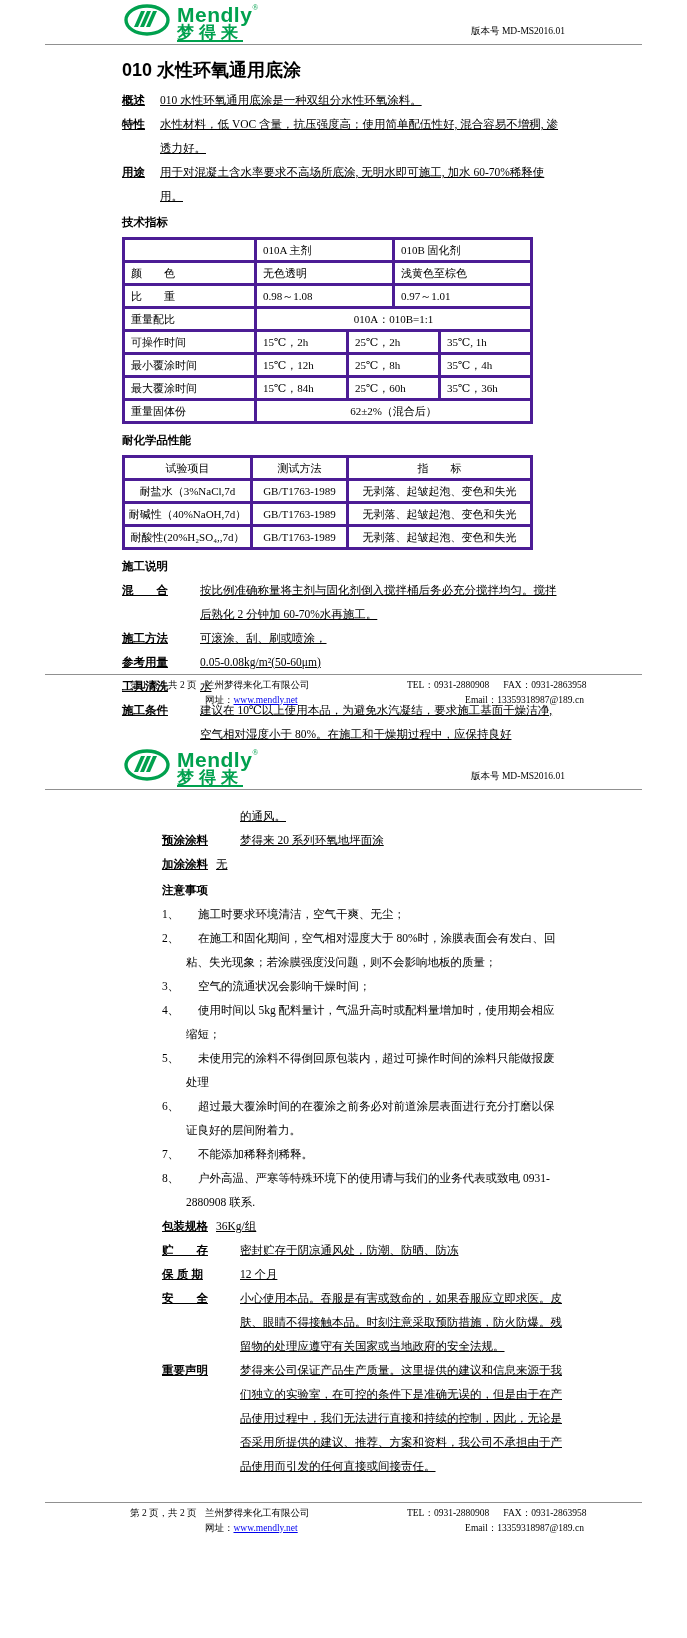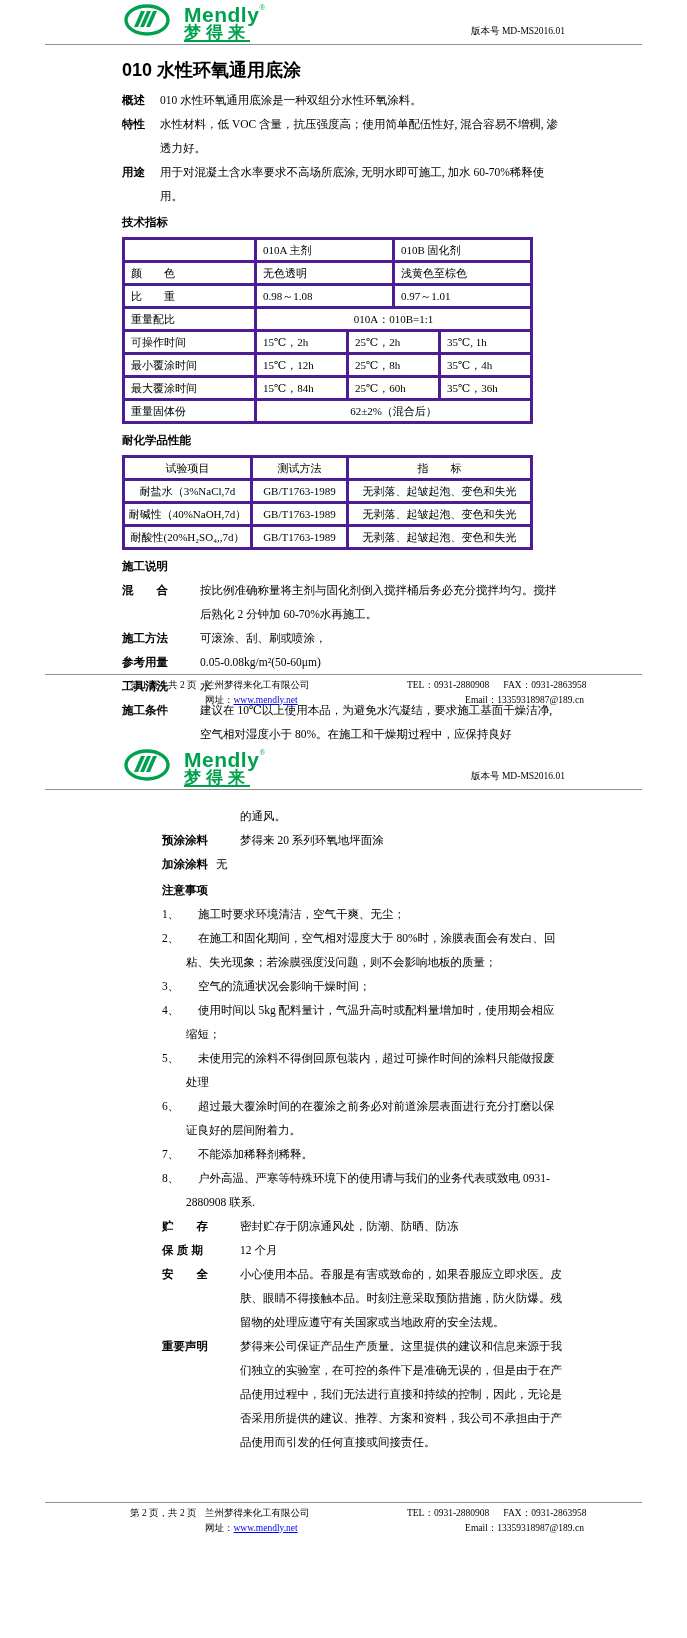--- a/index.html
+++ b/index.html
@@ -10,38 +10,38 @@
     font-family: "Liberation Serif", "DejaVu Serif", serif;
     font-size: 11.5px; line-height: 24px;
   }
   .sheet { position: relative; overflow: hidden; }
   .sheet-1 { height: 745px; }
   .sheet-2 { height: 893px; }
 
   
   .hdr { display:flex; justify-content:space-between; align-items:flex-end;
          padding: 5px 122px 2px 124px; height: 44px; }
-  .logo { display:flex; align-items:flex-start; gap:12px; }
+  .logo { display:flex; align-items:flex-start; gap:5px; }
   .logo svg { display:block; }
   .logo-text { line-height: 1; padding-top:1px; }
   .logo-name { color: var(--brand); font-weight: bold; font-size: 21px;
                font-family: "Liberation Sans", sans-serif; letter-spacing: 0.5px; }
   .logo-cn  { color: var(--brand); font-weight: bold; font-size: 17px;
               letter-spacing: 5px; line-height: 15px; border-bottom: 2px solid var(--brand); display:inline-block; }
   .reg { color: var(--brand); font-size: 8px; line-height: 8px; vertical-align: top; }
   .version { font-size: 9.5px; line-height: 12px; padding-bottom: 5px; }
   .rule { border-top: 1px solid #909090; margin: 0 45px; height: 0; }
 
   
   .content { padding: 8px 125px 0 122px; }
   .title { font-size: 18px; line-height: 24px; font-weight: bold;
            font-family: "Liberation Sans", sans-serif; margin: 5px 0 6px; }
   .sec-h { font-size: 11.5px; font-weight: bold; font-family: "Liberation Sans", sans-serif;
            margin-top: 2px; }
-  .row { display: flex; }
+  .row { display: flex; text-decoration: underline; }
   .lbl { flex: 0 0 38px; font-weight: bold; font-family: "Liberation Sans", sans-serif; }
   .row.wide .lbl { flex-basis: 78px; }
   .row.mid .lbl { flex-basis: 54px; }
   .txt { flex: 1; }
 
   
   table { border-collapse: collapse; width: 408px; margin: 3px 0 4px;
           font-size: 11px; table-layout: fixed; }
   td { border: 3px solid #4c1d95; padding: 0 6px; height: 23px; line-height: 15px;
        text-align: left; vertical-align: middle; overflow: hidden; white-space: nowrap; }
@@ -294,20 +294,24 @@
     </div>
     <div class="note">
       <span class="note-num">7、</span>
       <span class="note-txt">不能添加稀释剂稀释。</span>
     </div>
     <div class="note">
       <span class="note-num">8、</span>
       <span class="note-txt">户外高温、严寒等特殊环境下的使用请与我们的业务代表或致电 0931-2880908 联系.</span>
     </div>
 
+    <div class="row mid">
+      <span class="lbl">包装规格</span>
+      <span class="txt">36Kg/组</span>
+    </div>
     <div class="row wide">
       <span class="lbl">贮　　存</span>
       <span class="txt">密封贮存于阴凉通风处，防潮、防晒、防冻</span>
     </div>
     <div class="row wide">
       <span class="lbl">保 质 期</span>
       <span class="txt">12 个月</span>
     </div>
     <div class="row wide">
       <span class="lbl">安　　全</span>

